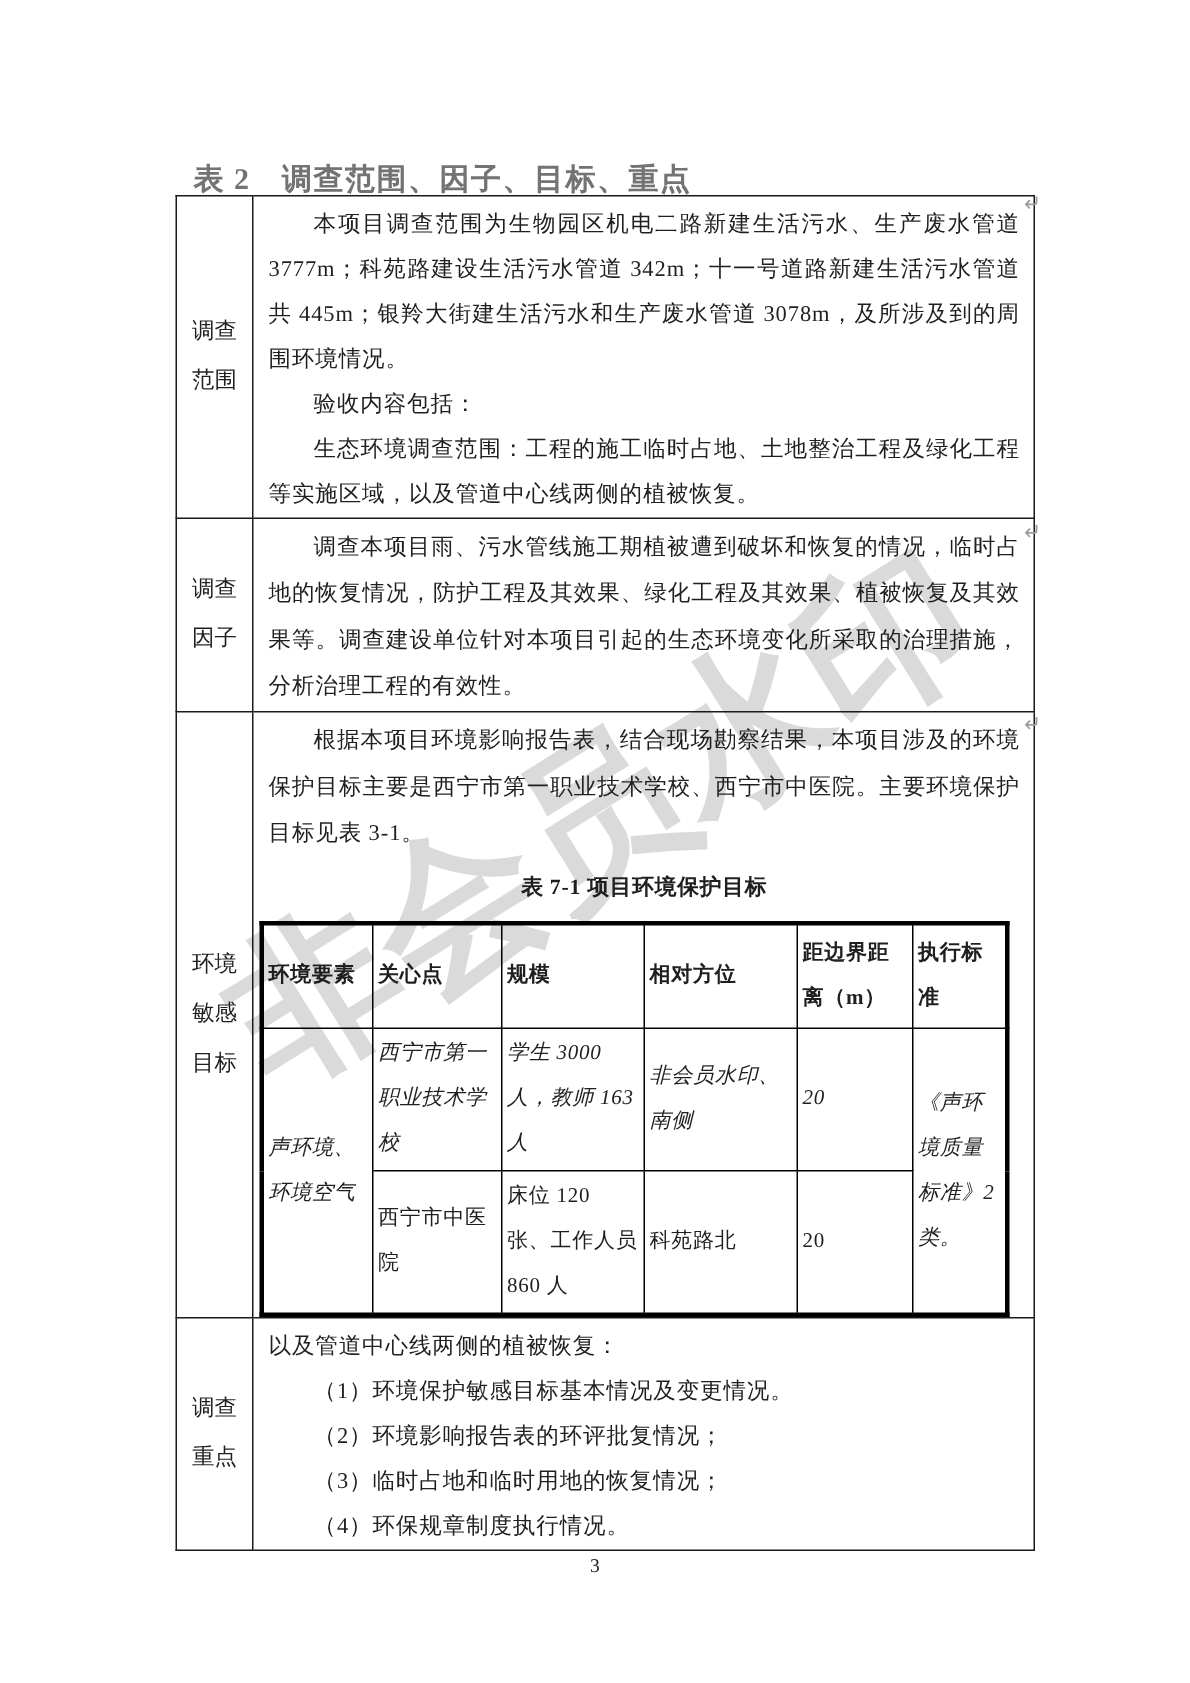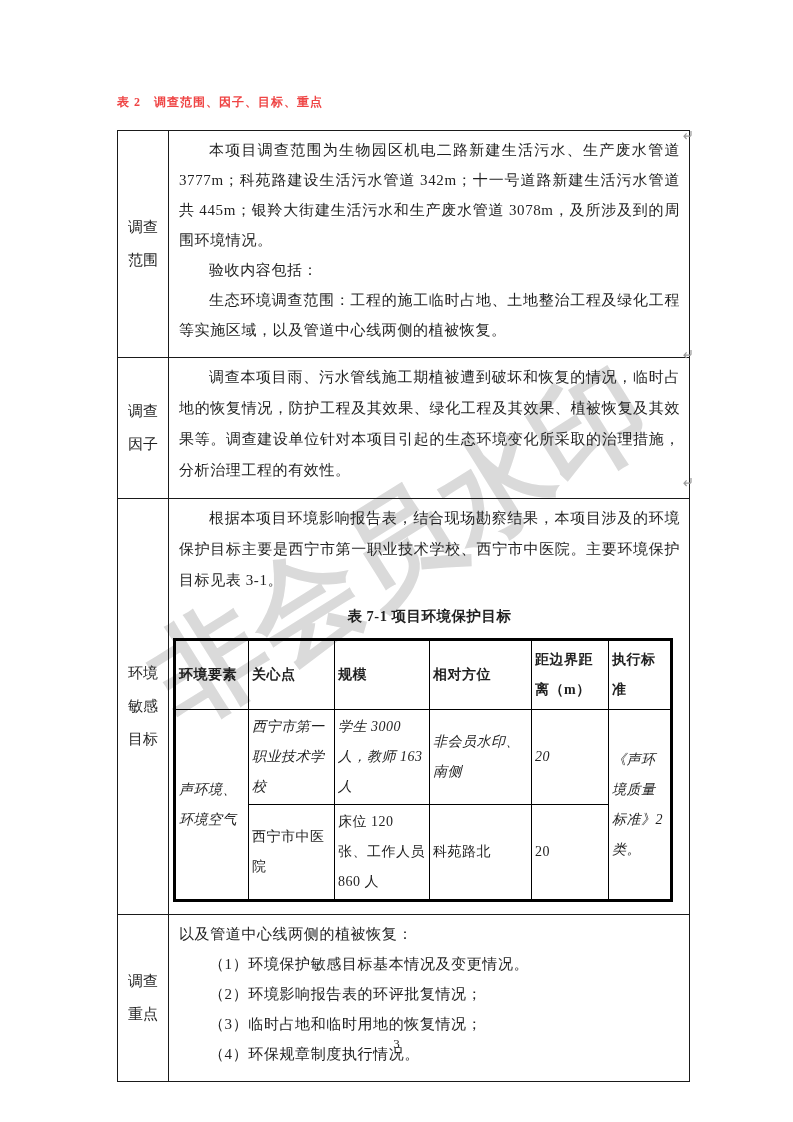--- a/index.html
+++ b/index.html
@@ -21,24 +21,24 @@
     color:#dadada;
     transform:rotate(-32deg);
     transform-origin:center center;
     white-space:nowrap;
     z-index:0;
     user-select:none;
   }
   .doc-title{
     position:absolute;
     left:117px;top:94px;
-    margin:0;
-    font-size:12px;
+    margin:12px;
+    font-size:20px;
     font-weight:bold;
-    color:#ef4444;
+    color:#737373;
     letter-spacing:1px;
     z-index:2;
   }
   table.outer{
     position:absolute;
     left:117px;top:130px;
     width:560px;
     border-collapse:collapse;
     table-layout:fixed;
     z-index:1;
@@ -58,21 +58,21 @@
     padding:0;
   }
   table.outer th .lbl{
     display:inline-block;
     width:2em;
     word-break:break-all;
   }
   table.outer td.content{
     width:521px;
     vertical-align:top;
-    padding:4px 9px 12px 10px;
+    padding:4px 9px 0 10px;
     font-size:15px;
     line-height:30px;
     text-align:justify;
     letter-spacing:0.6px;
   }
   .content p{margin:0;}
   .content p.ind{text-indent:2em;}
   tr.r1 td, tr.r1 th{height:215px;}
   tr.r2 td, tr.r2 th{height:127px;margin-left:40px;}
   tr.r3 td, tr.r3 th{height:383px;}

